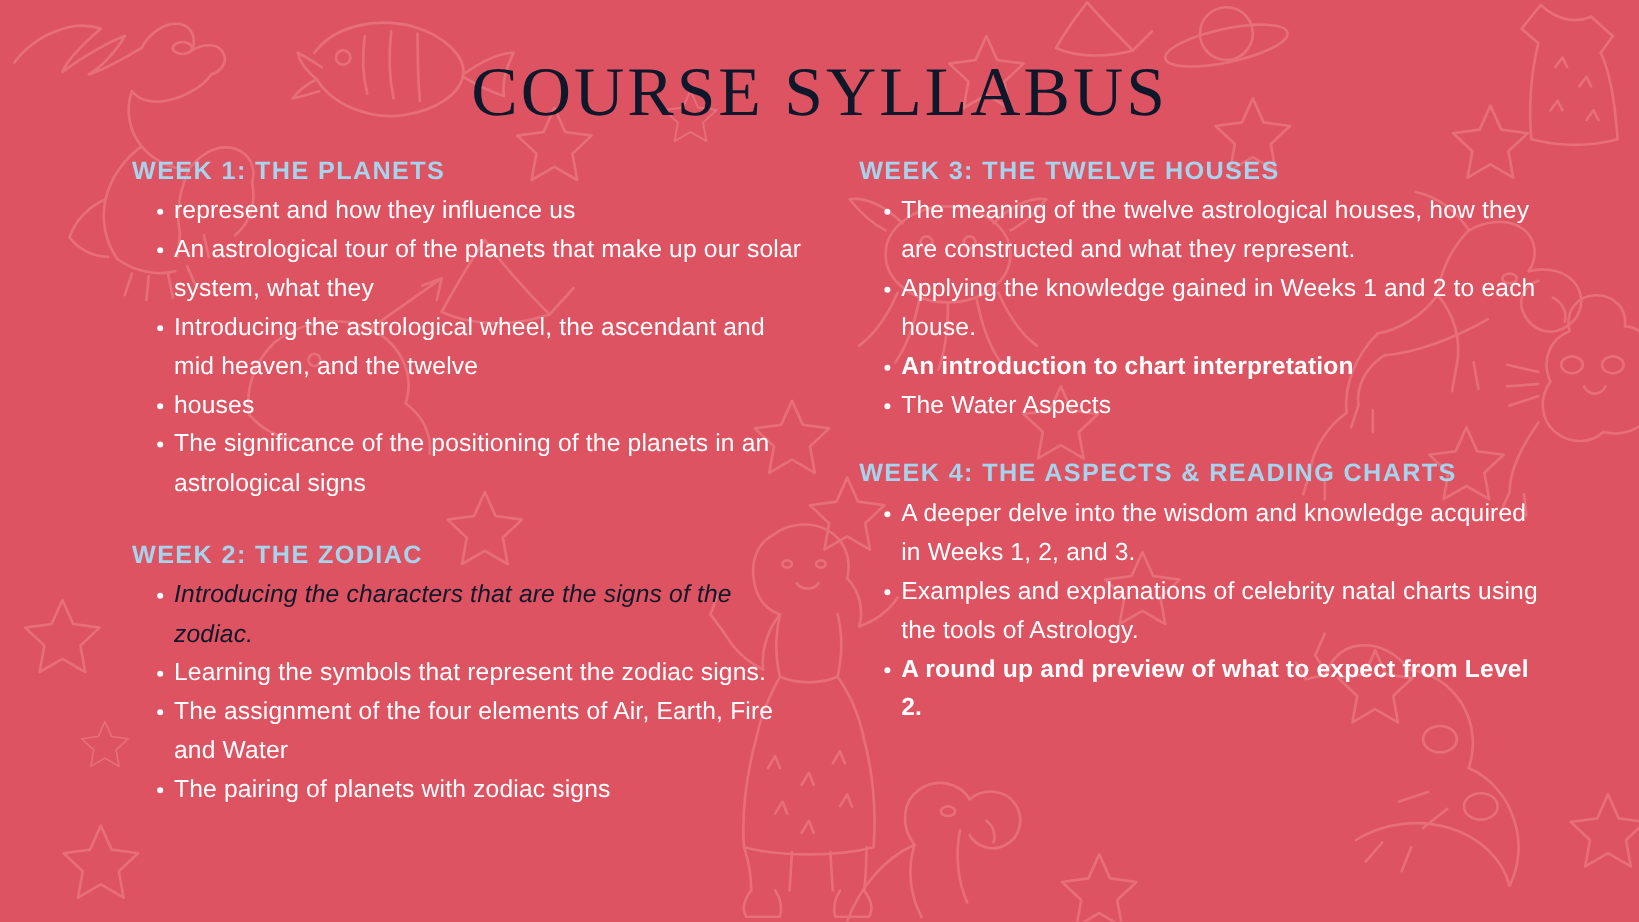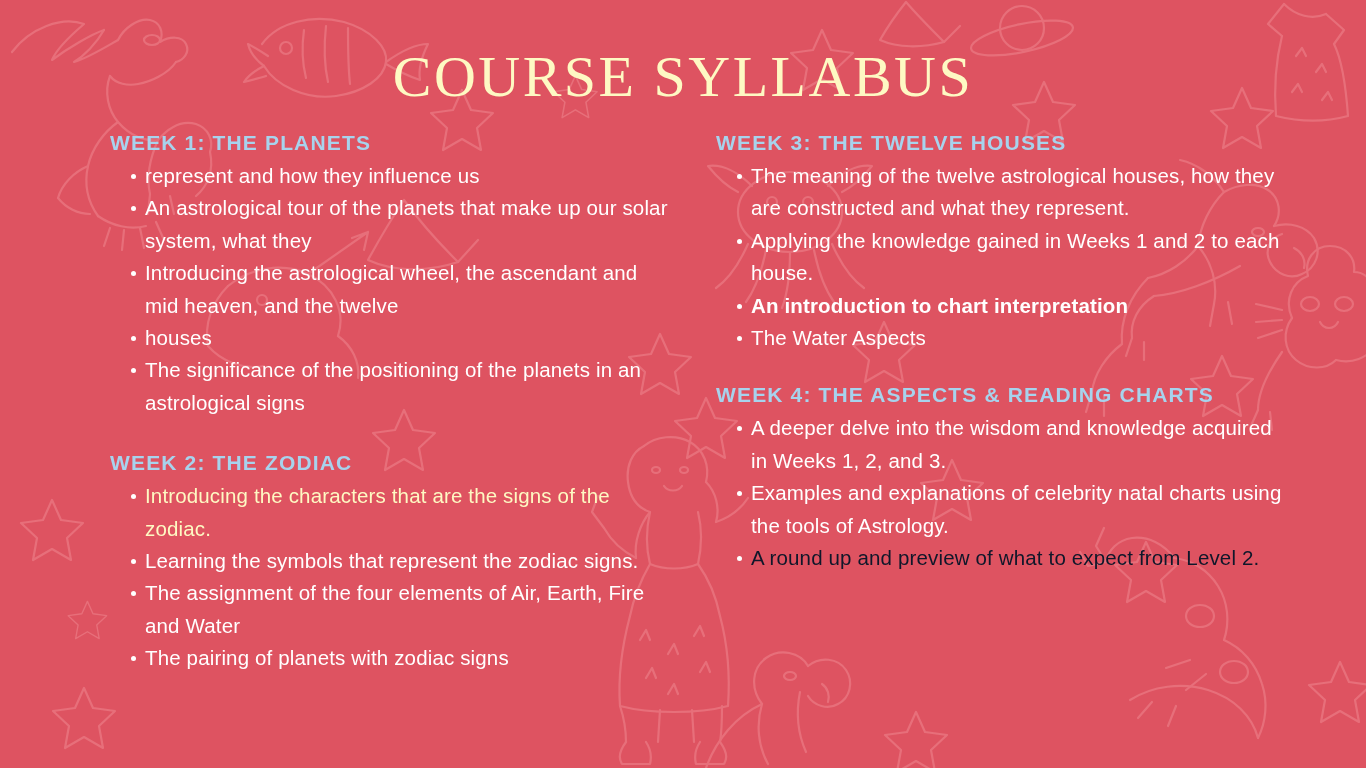--- a/index.html
+++ b/index.html
@@ -307,39 +307,39 @@
         </g>
       <g>
           <use href="#star-shape" x="574" y="96" transform="scale(0.7) translate(248,42)"></use>
         </g>
     </g>
   </svg>
 </div>
 
 <div id="slide">
 
-  <div id="page-title" style="color: #fef9c3;">COURSE SYLLABUS</div>
+  <div id="page-title" style="color: #0f172a;">COURSE SYLLABUS</div>
 
   <div class="column" id="column-left">
 
     <div class="section">
       <div class="section-heading" style="color: rgb(167, 211, 237);">WEEK 1: THE PLANETS</div>
       <ul class="bullet-list">
         <li style="color: rgb(255, 255, 255);">represent and how they influence us</li>
         <li style="color: rgb(255, 255, 255);">An astrological tour of the planets that make up our solar system, what they</li>
         <li style="color: rgb(255, 255, 255);">Introducing the astrological wheel, the ascendant and mid heaven, and the twelve</li>
         <li style="color: rgb(255, 255, 255);">houses</li>
         <li style="color: rgb(255, 255, 255);">The significance of the positioning of the planets in an astrological signs</li>
       </ul>
     </div>
 
     <div class="section second">
       <div class="section-heading" style="color: rgb(167, 211, 237);">WEEK 2: THE ZODIAC</div>
       <ul class="bullet-list">
-        <li style="color: #fef9c3;">Introducing the characters that are the signs of the zodiac.</li>
+        <li style="color: #0f172a; font-style: italic;">Introducing the characters that are the signs of the zodiac.</li>
         <li style="color: #ffffff;">Learning the symbols that represent the zodiac signs.</li>
         <li style="color: rgb(255, 255, 255);">The assignment of the four elements of Air, Earth, Fire and Water</li>
         <li style="color: rgb(255, 255, 255);">The pairing of planets with zodiac signs</li>
       </ul>
     </div>
 
   </div>
 
   <div class="column" id="column-right">
 
@@ -351,19 +351,19 @@
         <li style="color: rgb(255, 255, 255); font-weight: bold;">An introduction to chart interpretation</li>
         <li style="color: rgb(255, 255, 255);">The Water Aspects</li>
       </ul>
     </div>
 
     <div class="section second">
       <div class="section-heading" style="color: rgb(167, 211, 237);">WEEK 4: THE ASPECTS &amp; READING CHARTS</div>
       <ul class="bullet-list">
         <li style="color: rgb(255, 255, 255);">A deeper delve into the wisdom and knowledge acquired in Weeks 1, 2, and 3.</li>
         <li style="color: rgb(255, 255, 255);">Examples and explanations of celebrity natal charts using the tools of Astrology.</li>
-        <li style="color: #0f172a;">A round up and preview of what to expect from Level 2.</li>
+        <li style="color: #ffffff; font-weight: bold;">A round up and preview of what to expect from Level 2.</li>
       </ul>
     </div>
 
   </div>
 
 </div>
 
 </body></html>

